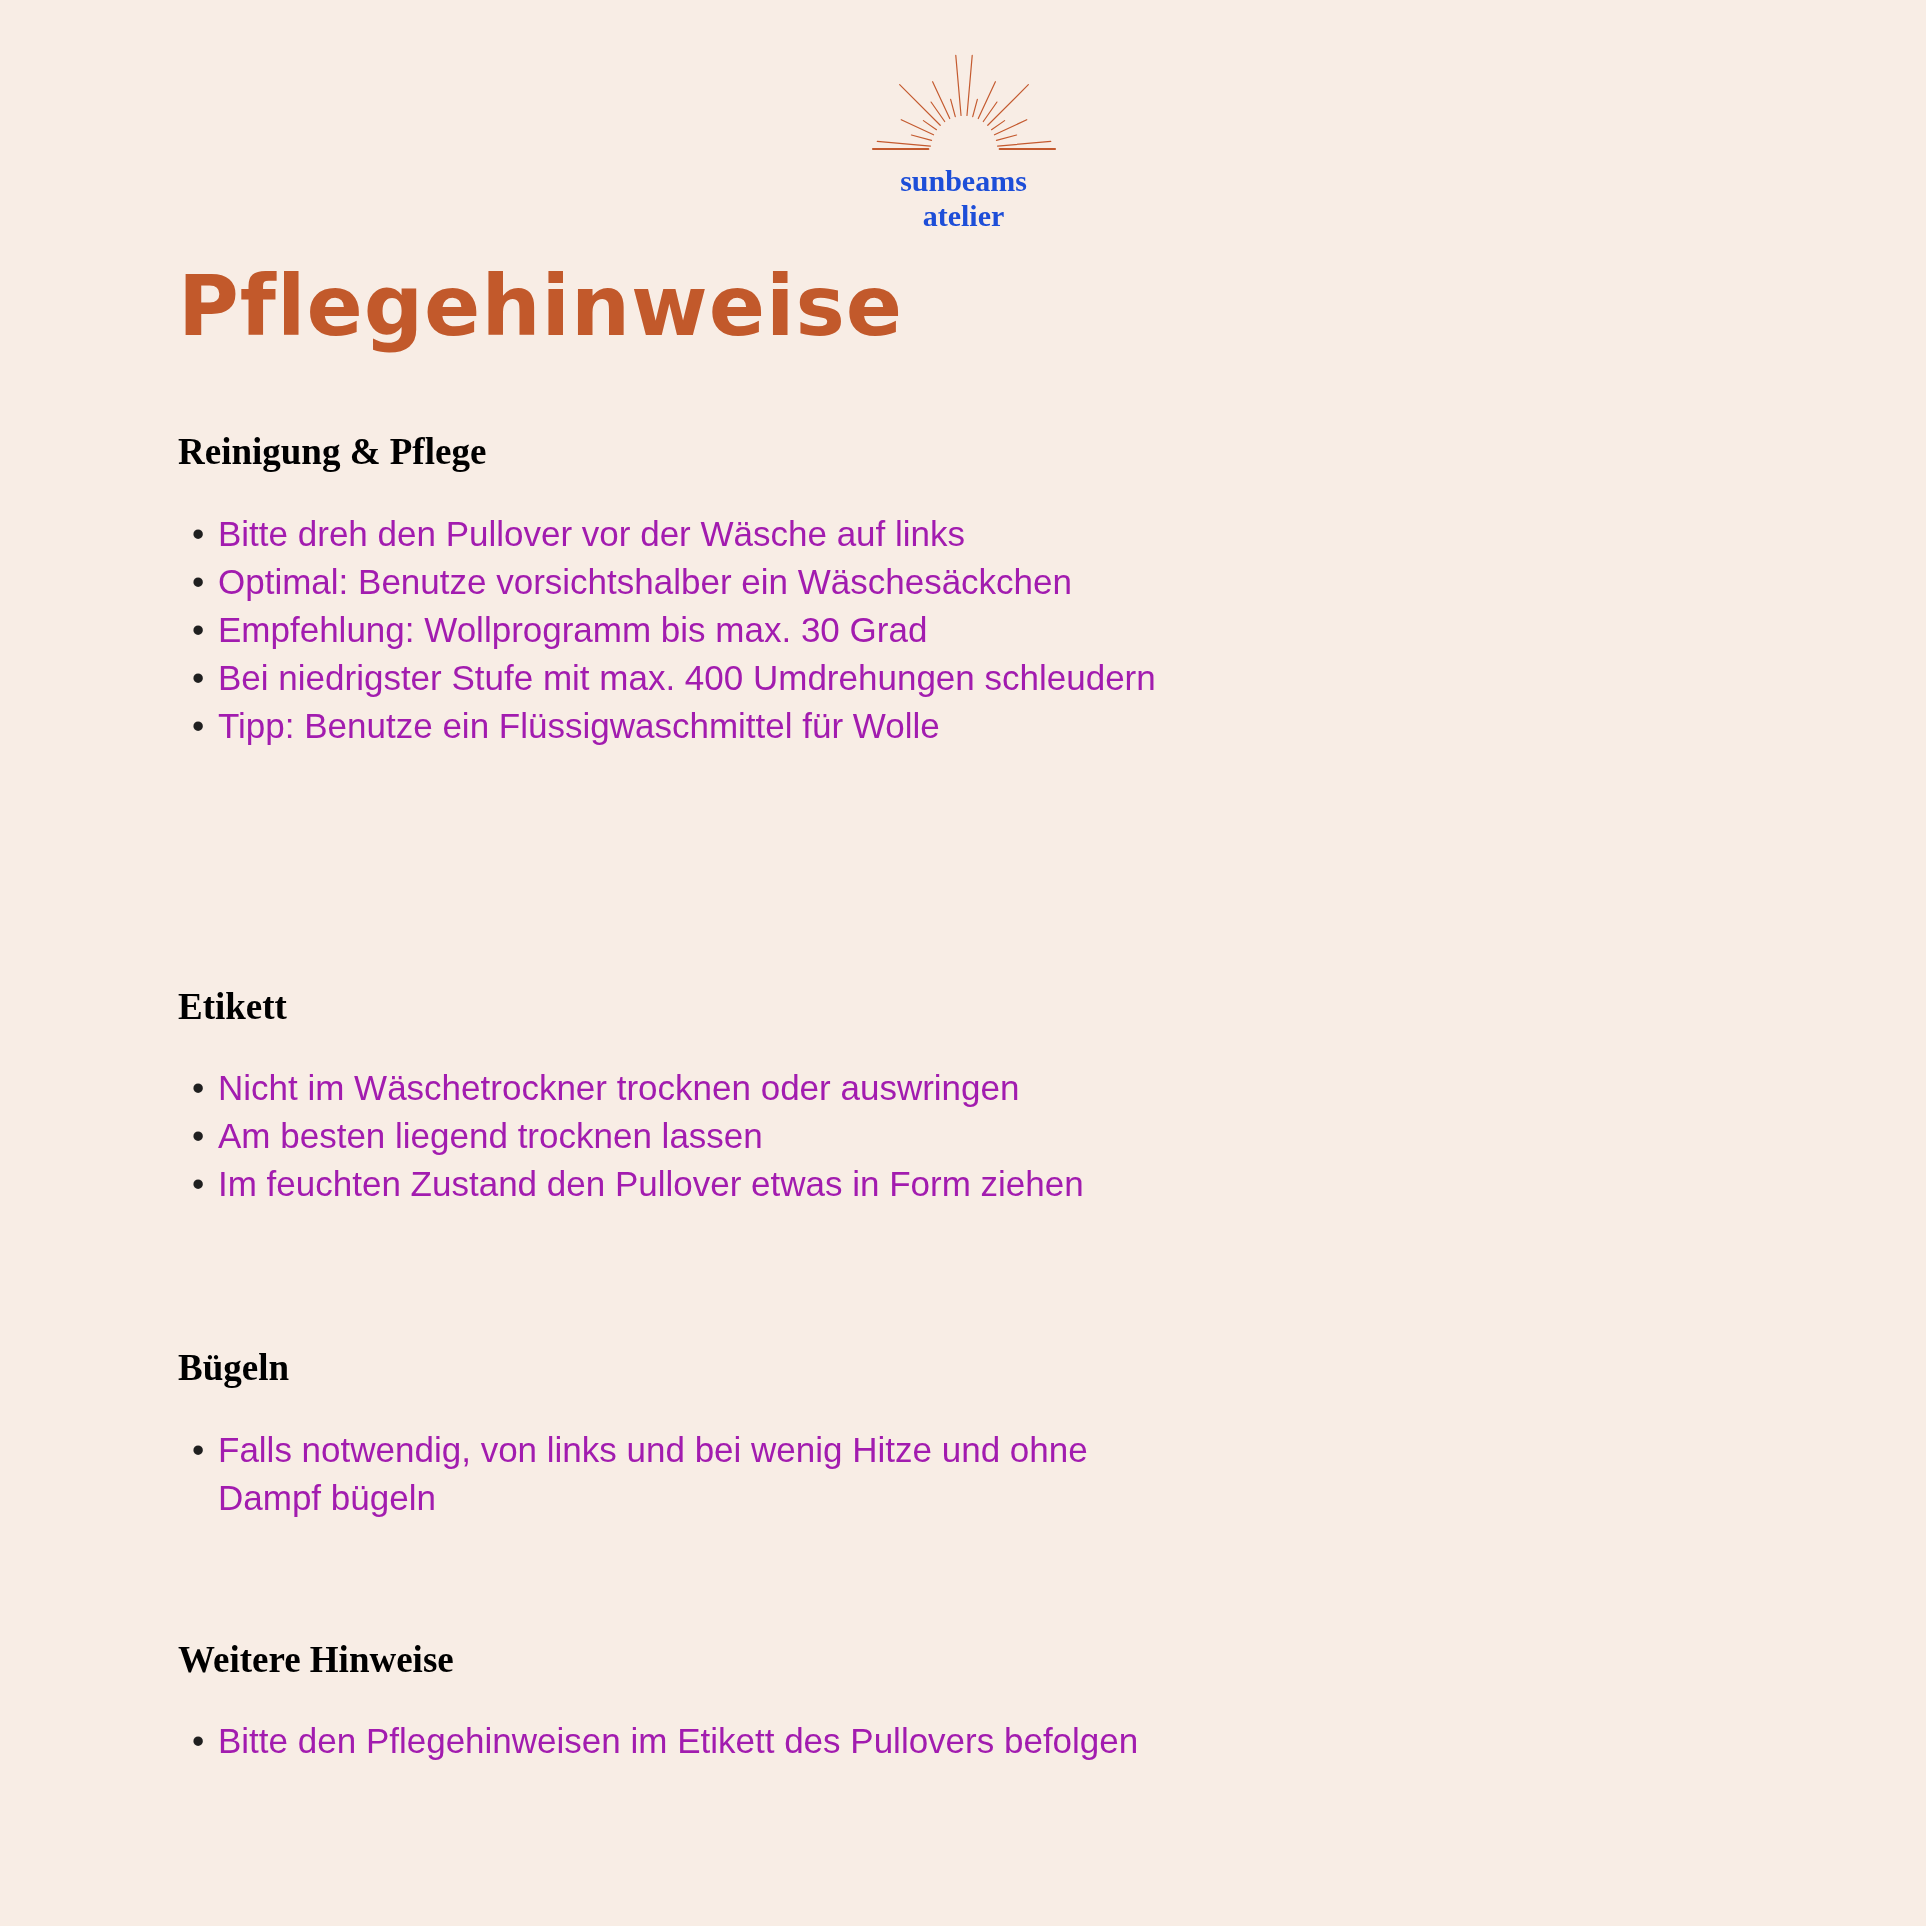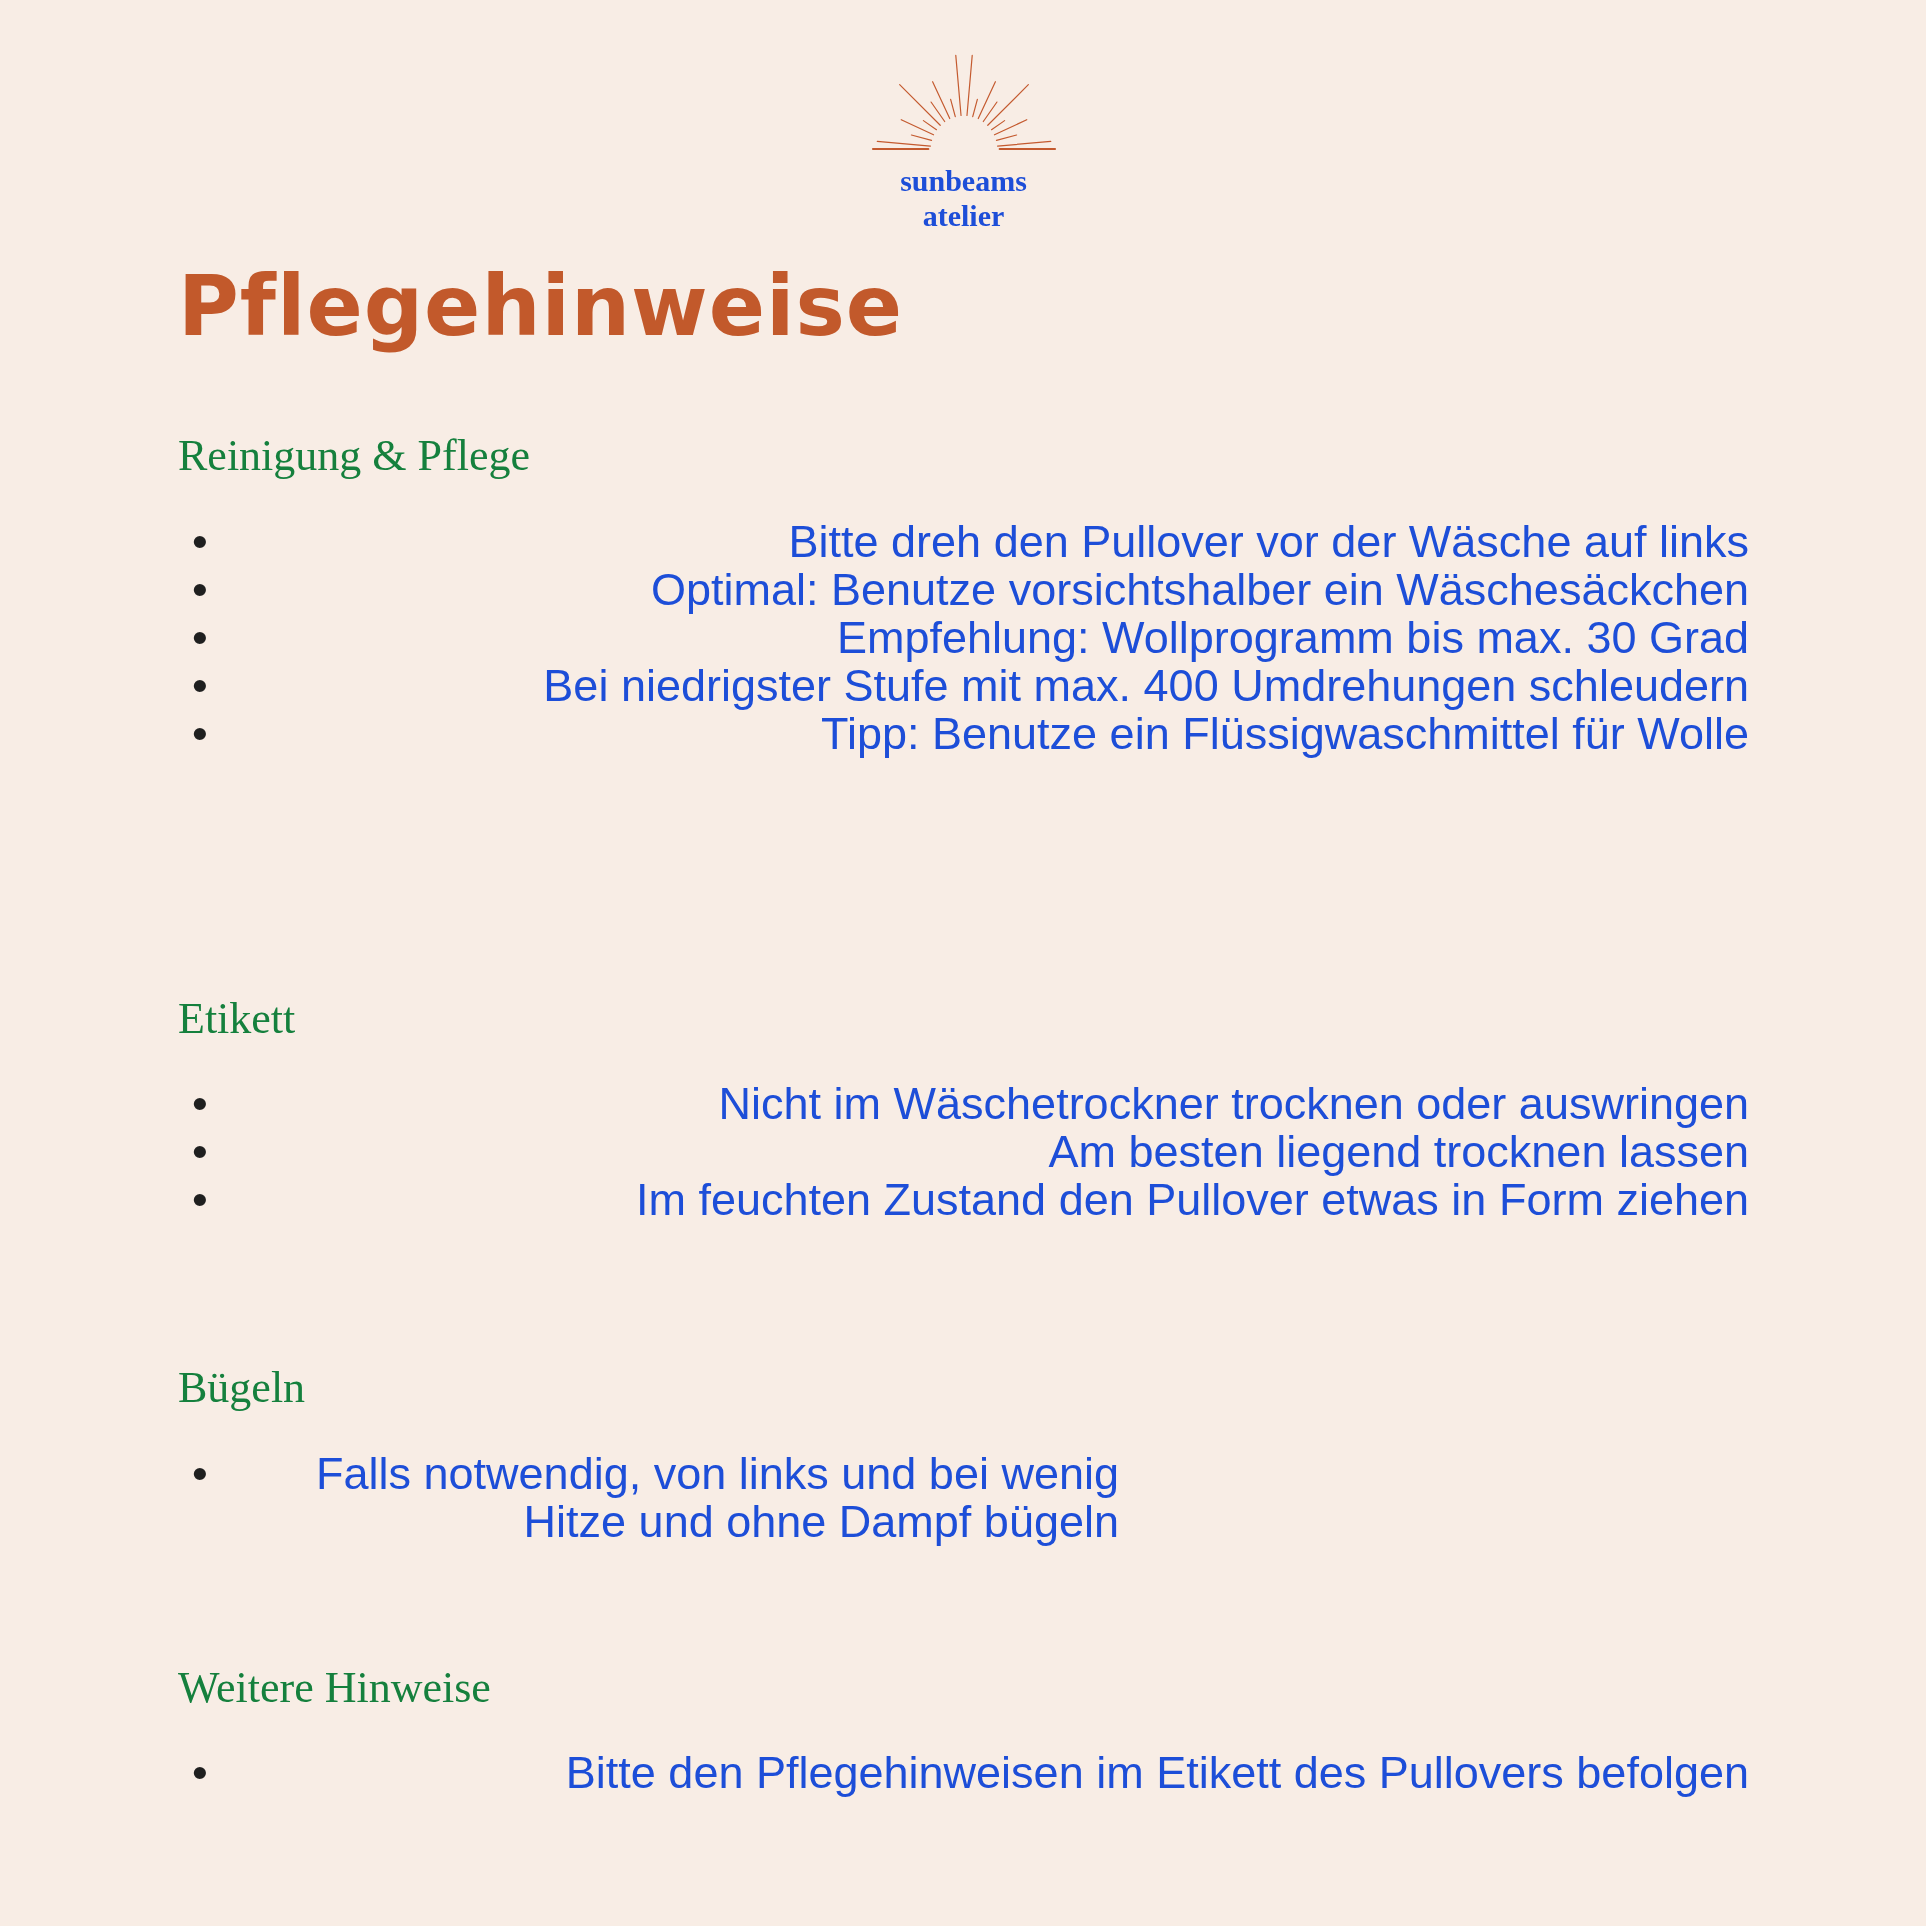--- a/index.html
+++ b/index.html
@@ -40,38 +40,37 @@
     font-size: 83px;
     font-weight: 800;
     letter-spacing: 1px;
     color: #C2592B;
     font-family: "DejaVu Sans", sans-serif;
     line-height: 1;
   }
   .section { margin: 0; }
   .section-heading {
     font-family: "Liberation Serif", serif;
-    font-weight: normal;
-    font-size: 44px;
+    font-weight: bold;
+    font-size: 37px;
     line-height: 1.15;
-    color: #15803d;
+    color: #000000;
     margin: 0;
   }
   .s1 { margin-top: 83px; }
   .s2 { margin-top: 236px; }
   .s3 { margin-top: 139px; }
   .s4 { margin-top: 117px; }
   .bullets {
     list-style: none;
     margin: 36px 0 0 0;
     padding: 0 0 0 40px;
-    font-size: 45px;
+    font-size: 35px;
     line-height: 48px;
-    color: #1d4ed8;
-    text-align: right;
+    color: #a21caf;
   }
   .bullets li { position: relative; }
   .bullets li::before {
     content: "\2022";
     position: absolute;
     left: -26px;
     color: #1F1F1F;
   }
   .bullets.narrow li { max-width: 901px; }
 </style>

